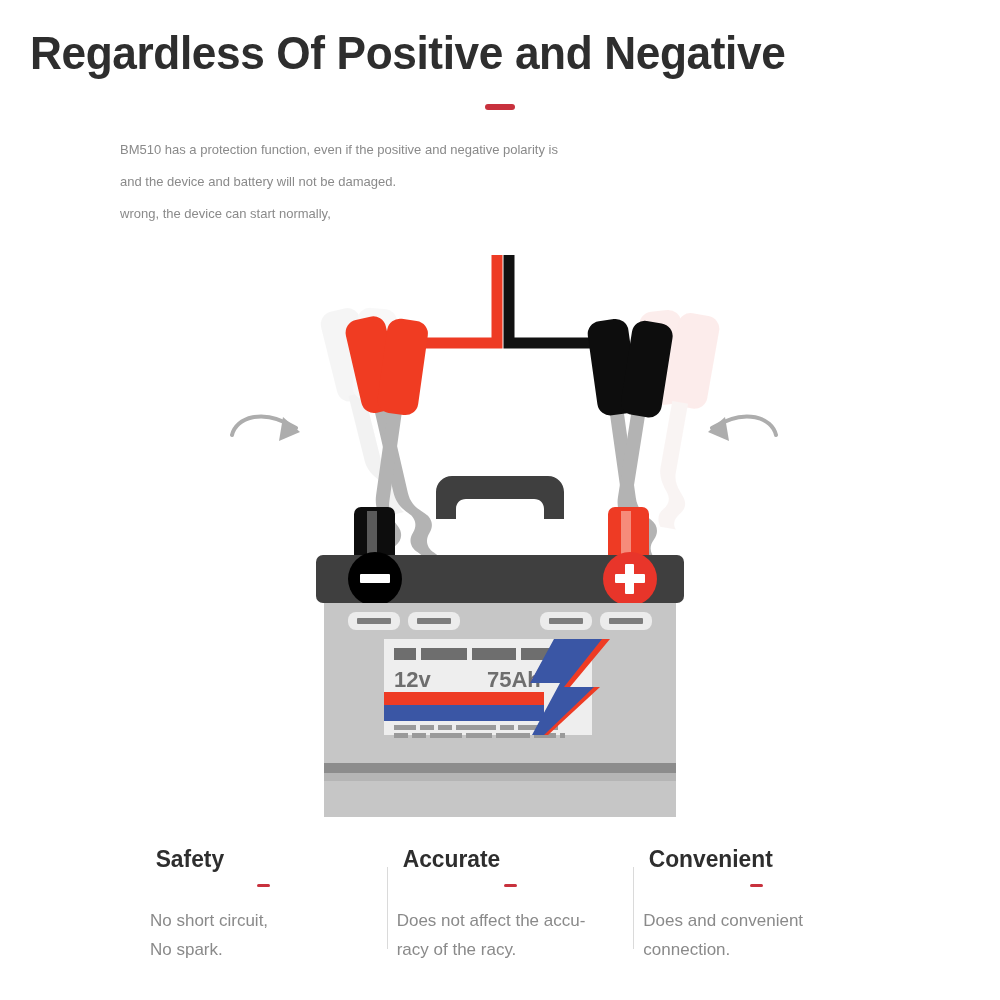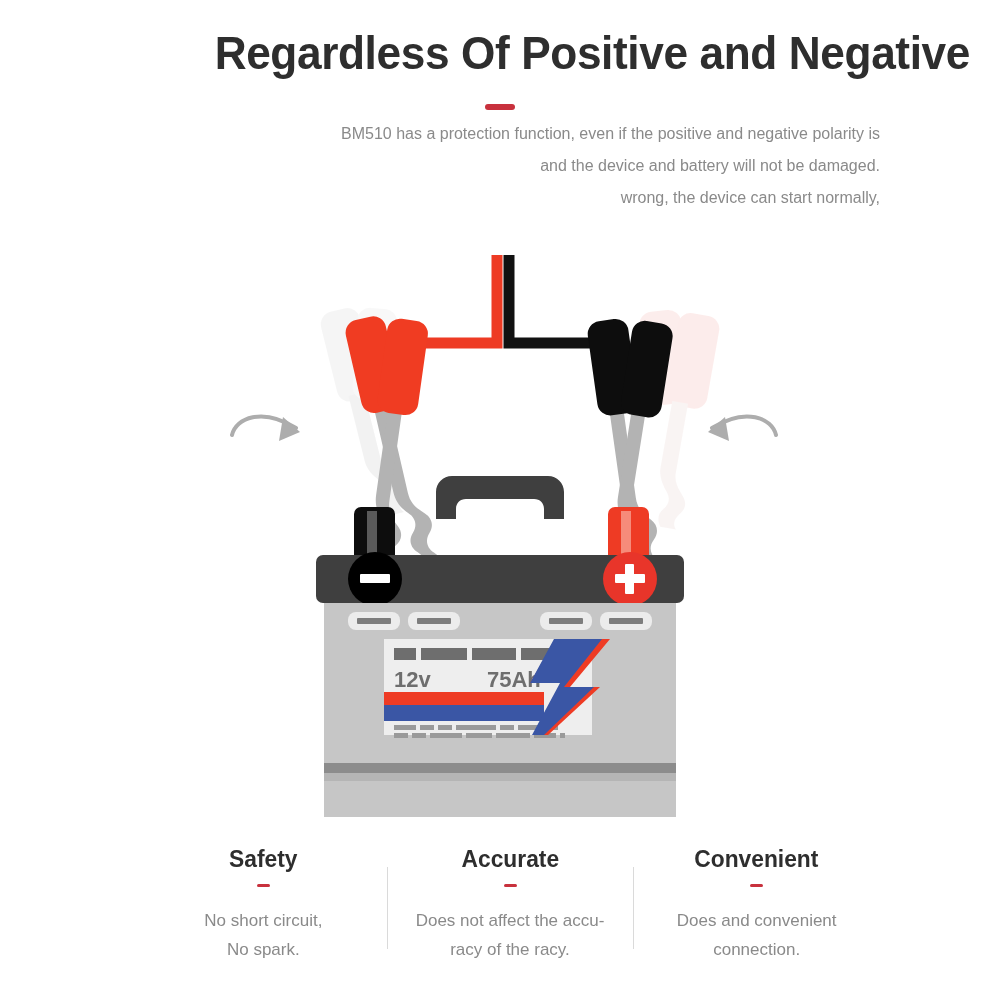--- a/index.html
+++ b/index.html
@@ -22,43 +22,43 @@
     height: 1000px;
     background: #ffffff;
   }
 
   
   .header {
     position: absolute;
     top: 24px;
     left: 0;
     width: 1000px;
-    text-align: right;
+    text-align: left;
   }
   .title {
     font-family: "Liberation Sans", sans-serif;
     font-size: 47px;
     font-weight: bold;
     color: #2e2e2e;
     letter-spacing: -0.4px;
     line-height: 58px;
     margin: 0;
     transform: scaleX(0.94);
   }
   .title-dash {
     width: 30px;
     height: 6px;
     border-radius: 3px;
     background: #c8313d;
     margin: 22px auto 0 auto;
   }
   .subtitle {
-    margin: 8px auto 0 auto;
+    margin: 24px auto 0 auto;
     width: 760px;
-    font-size: 16px;
+    font-size: 13px;
     line-height: 32px;
     color: #8a8a8a;
     font-family: "Liberation Sans", sans-serif;
     font-weight: normal;
   }
   .subtitle div { white-space: nowrap; }
 
   
   .stage {
     position: absolute;
@@ -76,21 +76,20 @@
     top: 845px;
     left: 140px;
     width: 740px;
     height: 135px;
     display: flex;
     flex-direction: row;
   }
   .feature {
     flex: 1 1 0;
     position: relative;
-    text-align: center;
     padding: 0 10px;
     box-sizing: border-box;
   }
   .feature + .feature::before {
     content: "";
     position: absolute;
     left: 0;
     top: 22px;
     width: 1px;
     height: 82px;

